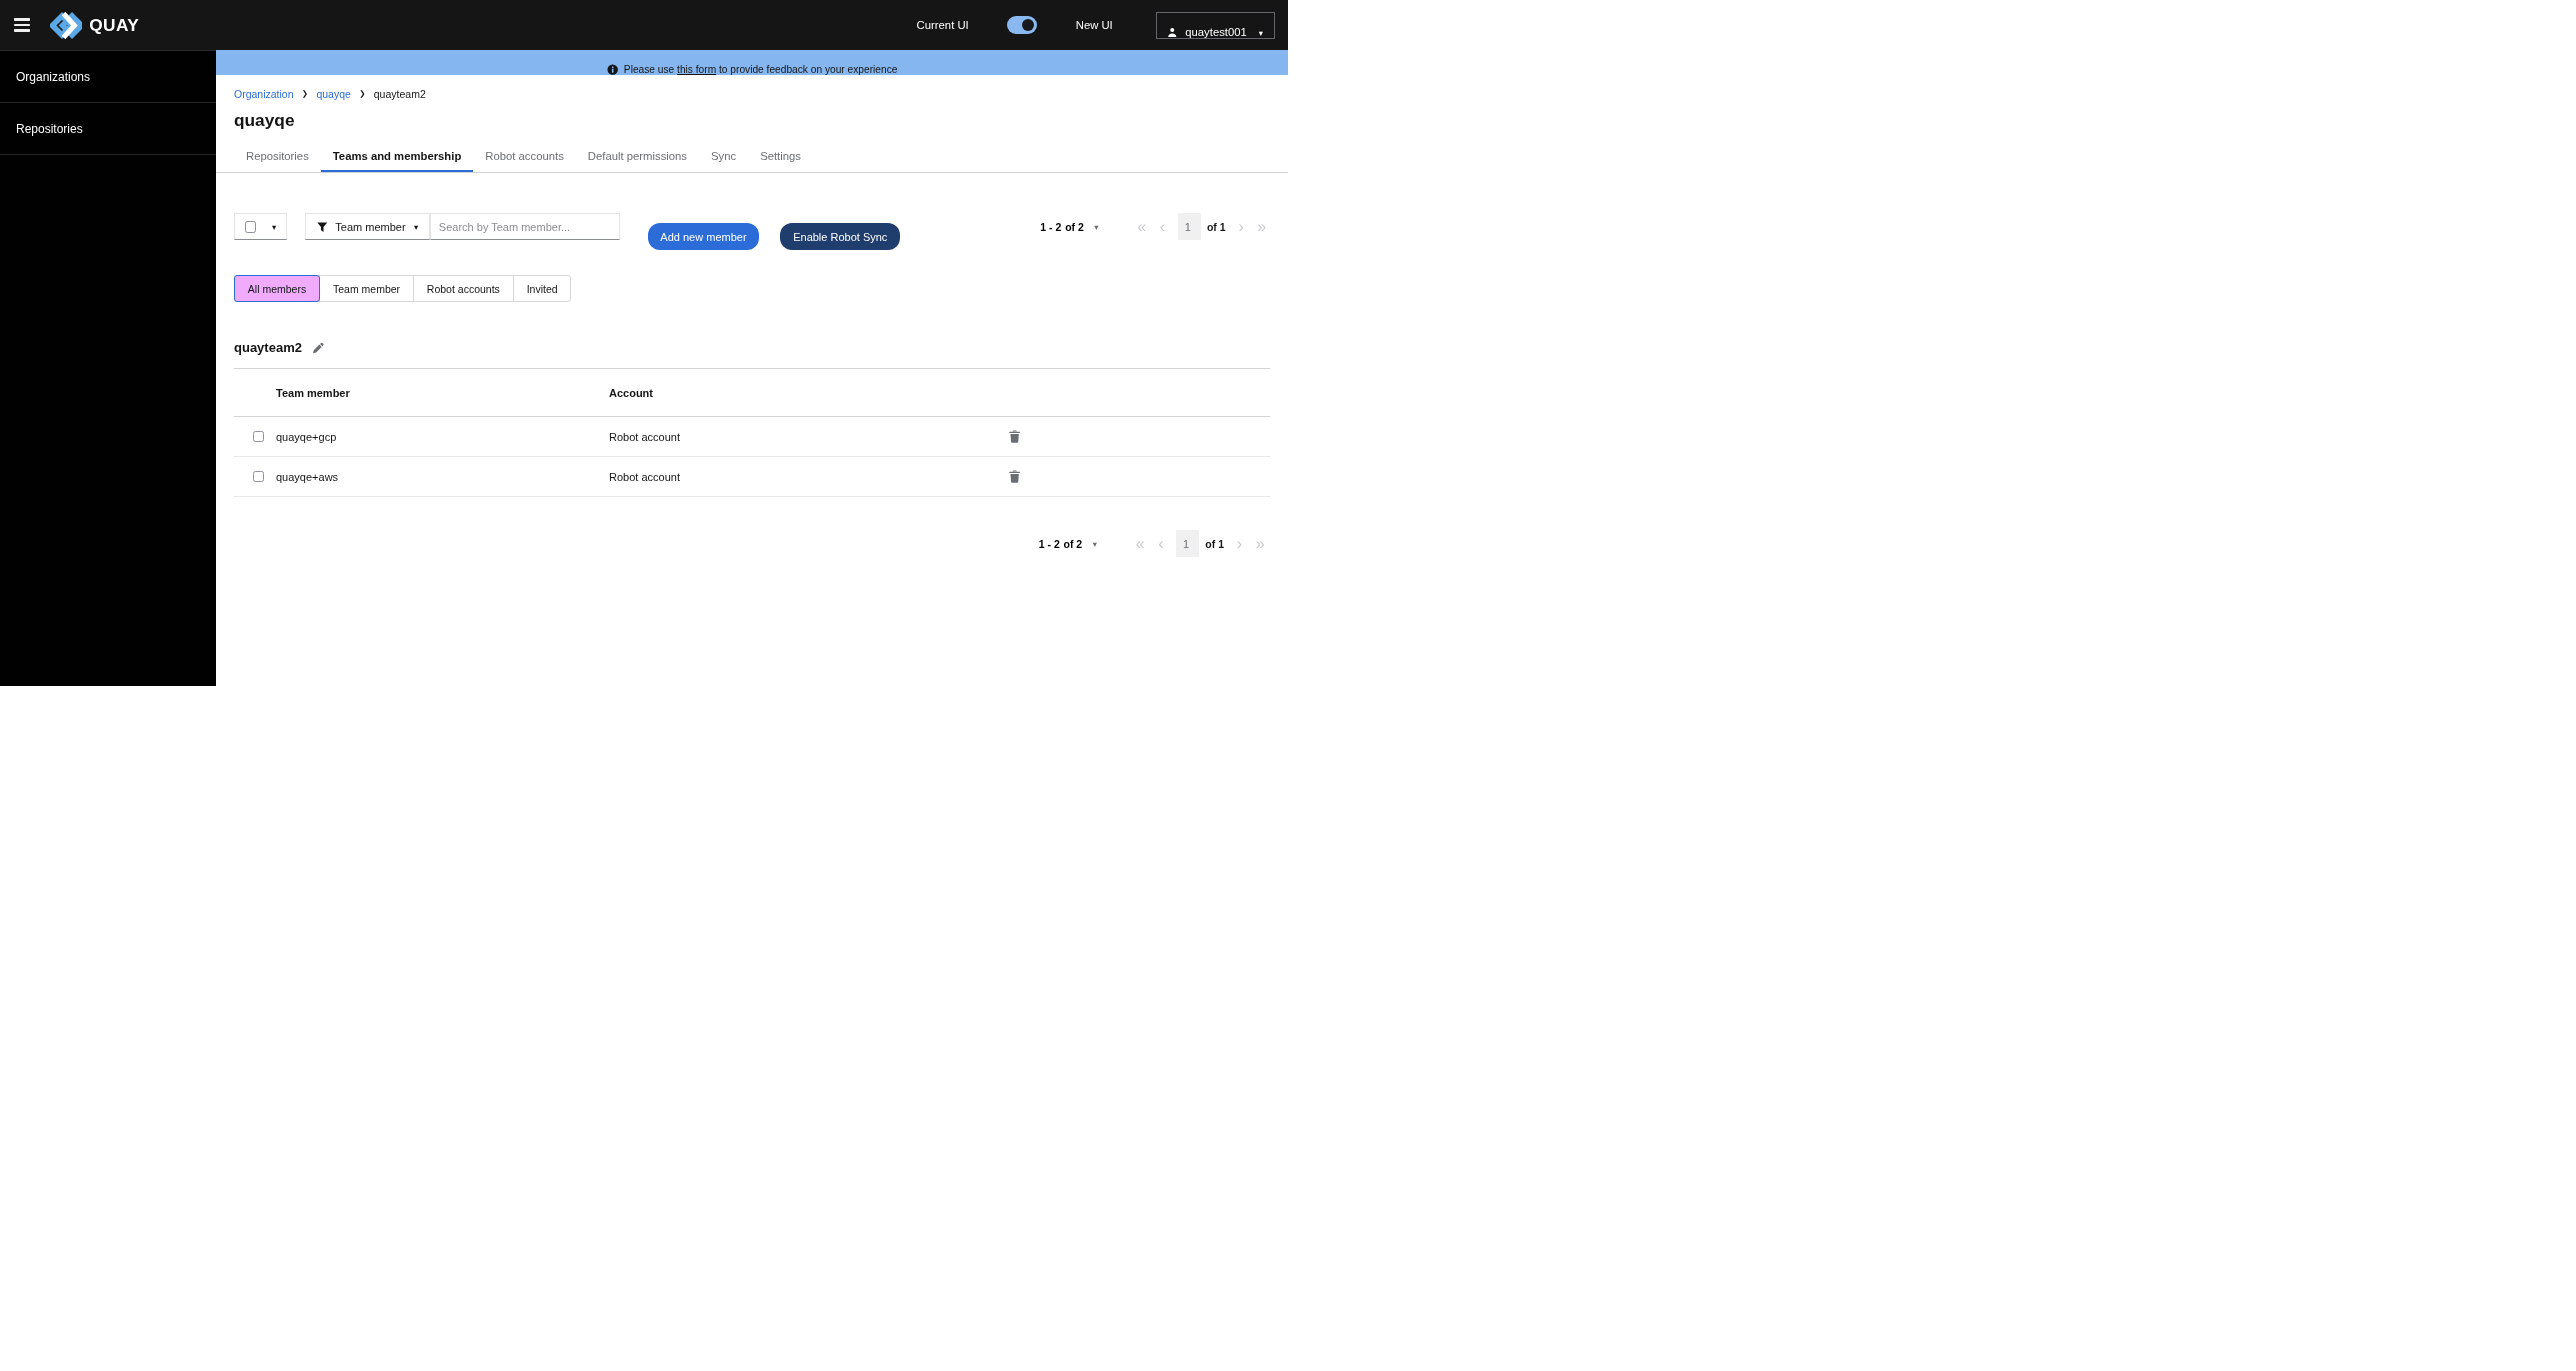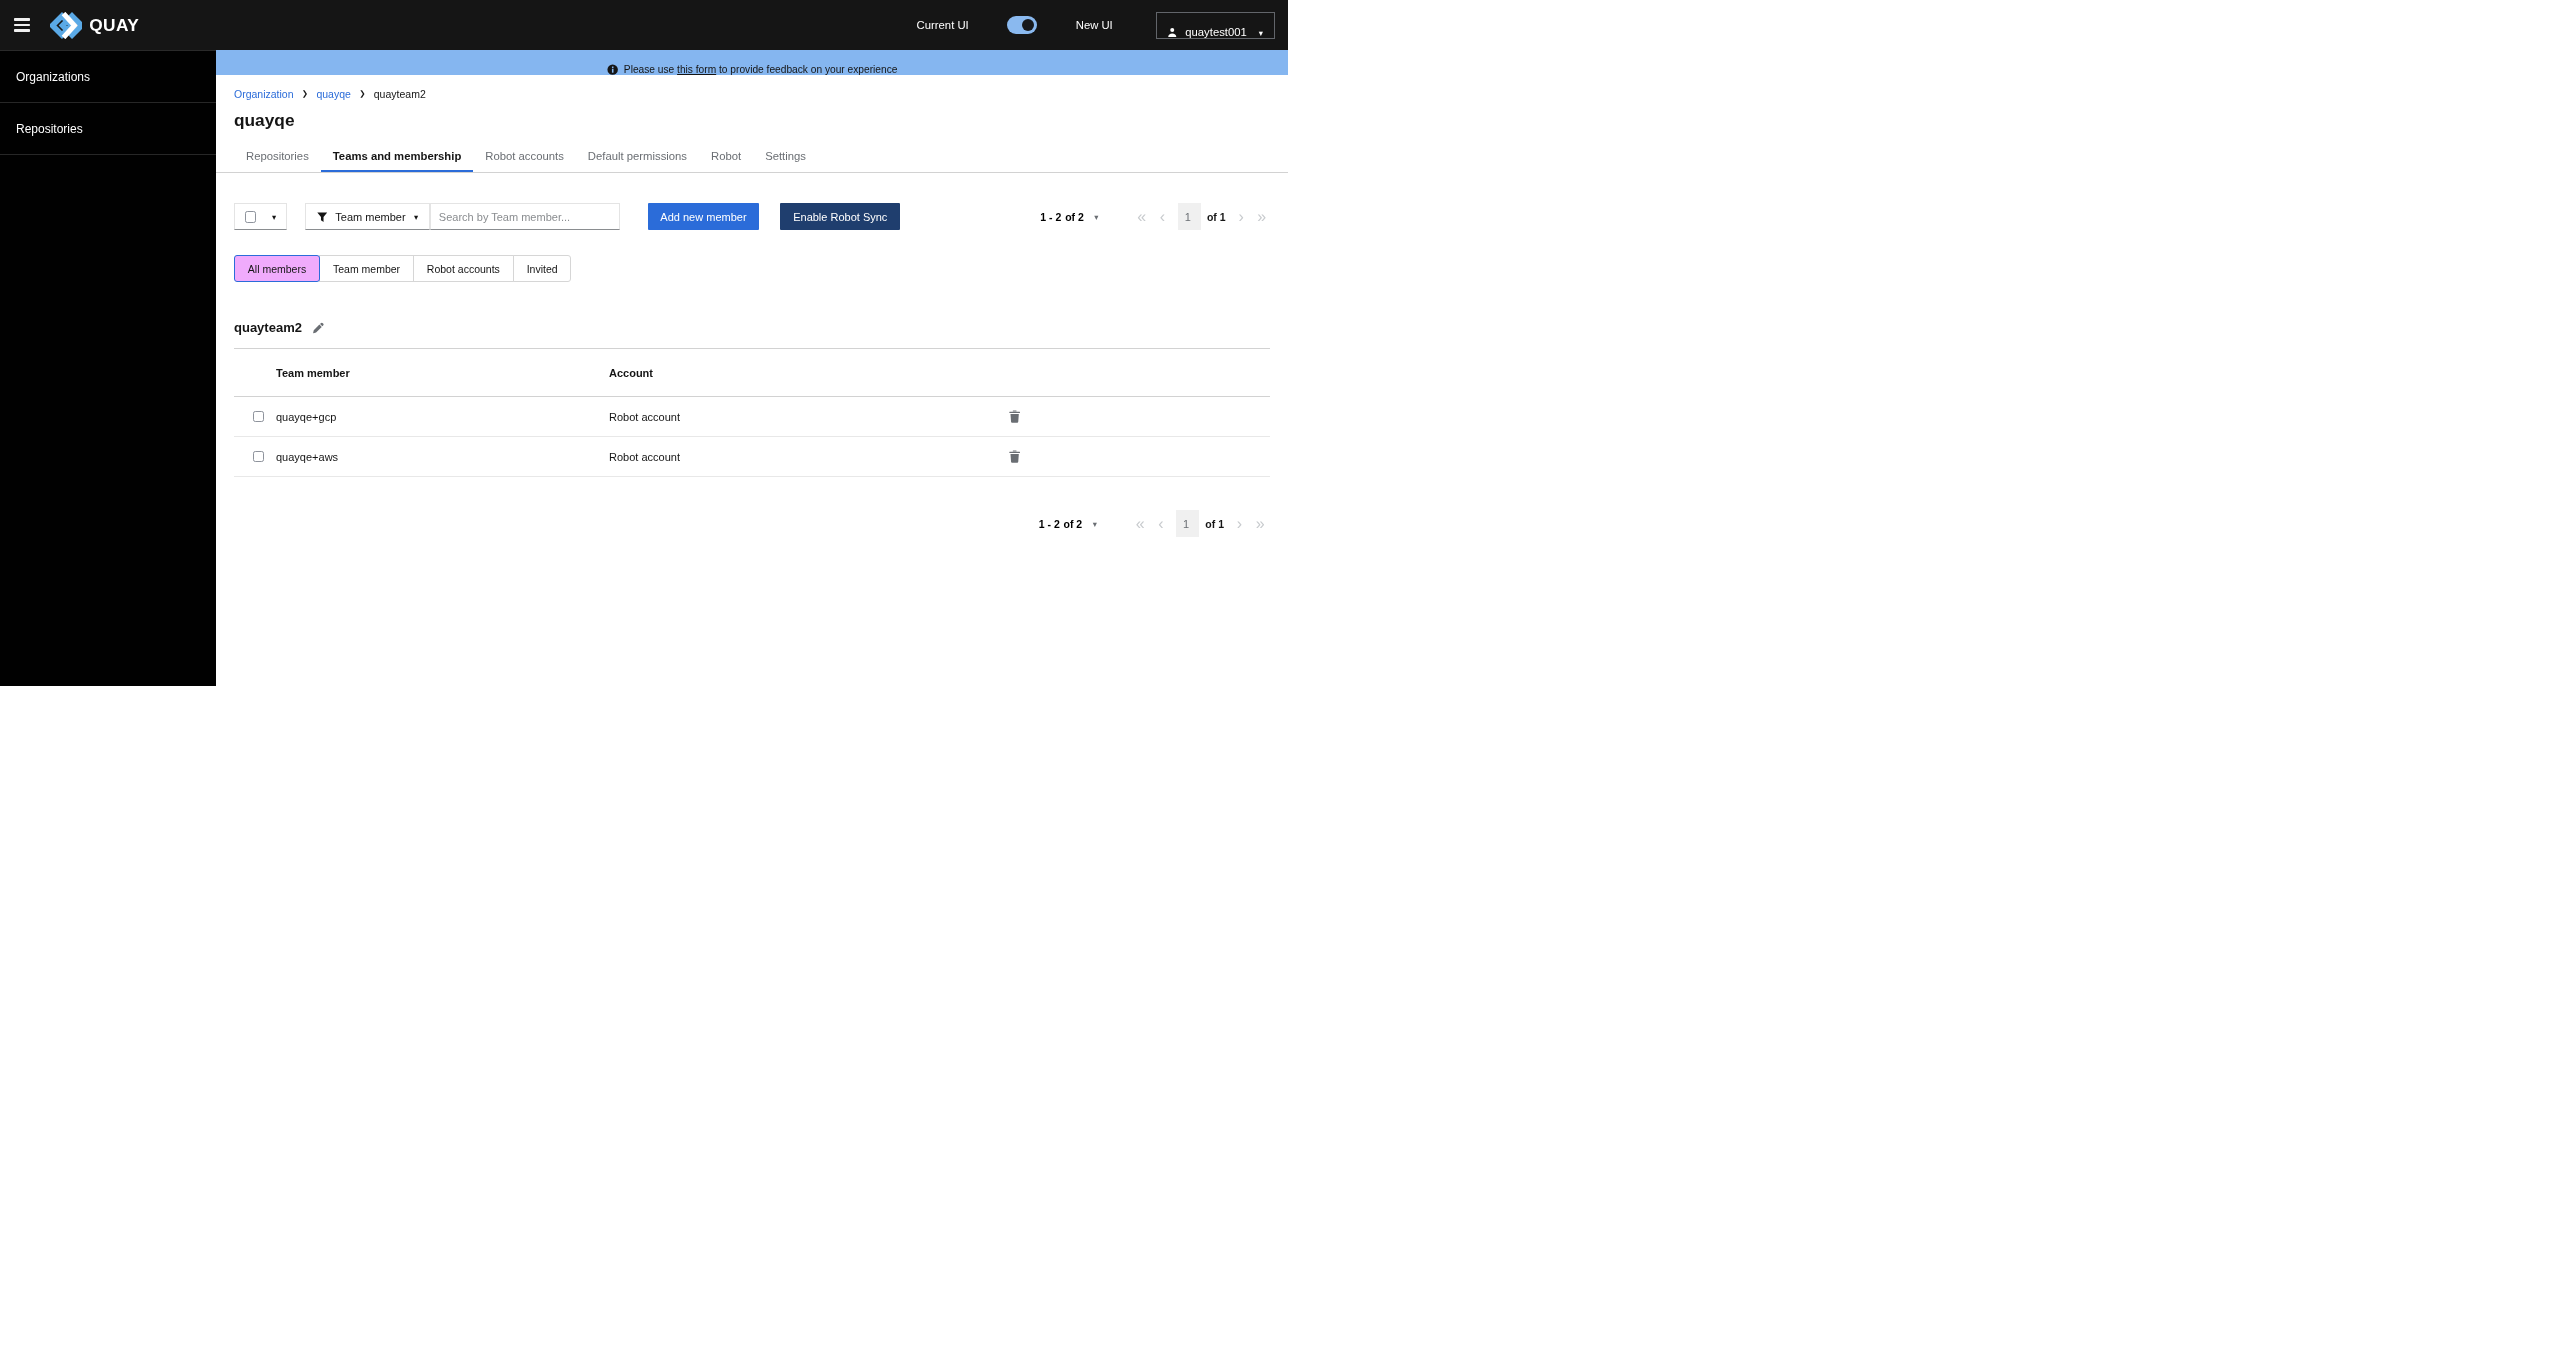--- a/index.html
+++ b/index.html
@@ -55,22 +55,22 @@
   
   .toolbar { display:flex; align-items:center; margin-top:30px; padding:0 15px 0 18px; }
   .ctl { background:#fff; border:0.8px solid #e4e4e4; border-bottom:0.8px solid #8a8d90; height:27px; }
   .bulk-select { width:53px; display:flex; align-items:center; justify-content:space-between; padding:0 9.8px; cursor:pointer; }
   .checkbox { appearance:none; -webkit-appearance:none; width:11.3px; height:11.3px; border:1.5px solid #8e939c;
     border-radius:2.3px; background:#fff; cursor:pointer; }
   .filter-dd { margin-left:18px; display:flex; align-items:center; gap:8.3px; padding:0 10.5px; font-size:11px;
     color:#151515; cursor:pointer; }
   .search-input { width:190px; padding:0 8.3px; font-size:11px; color:#151515; font-family:inherit; }
   .search-input::placeholder { color:#8a8d90; }
-  .btn { border:none; border-radius:1px; height:27px; padding:0 12.8px; font-size:11px; color:#fff;
-    cursor:pointer; font-family:inherit; }
+  .btn { border:none; border-radius:12px; height:27px; padding:0 12.8px; font-size:11px; color:#fff;
+    cursor:pointer; font-family:inherit;margin-top:20px; }
   .btn-primary { background:#2b6cd9; margin-left:28px; }
   .btn-navy { background:#1f3e6e; margin-left:21px; }
 
   
   .pagination { display:flex; align-items:center; }
   .toolbar .pagination { margin-left:auto; }
   .pag-menu { display:flex; align-items:center; background:none; border:none; font-size:10.5px; cursor:pointer;
     font-family:inherit; }
   .pag-range { font-weight:700; }
   .pag-of-items { font-weight:700; margin-left:3.8px; }
@@ -180,21 +180,21 @@
       <span class="crumb-current">quayteam2</span>
     </div>
 
     <h1 class="page-title">quayqe</h1>
 
     <div class="tabs">
       <button class="tab">Repositories</button>
       <button class="tab active">Teams and membership</button>
       <button class="tab">Robot accounts</button>
       <button class="tab">Default permissions</button>
-      <button class="tab">Robot</button>
+      <button class="tab">Sync</button>
       <button class="tab">Settings</button>
     </div>
 
     
     <div class="toolbar">
       <div class="ctl bulk-select">
         <input type="checkbox" class="checkbox" style="">
         <span class="caret" style="color:#151515;">▾</span>
       </div>
       <div class="ctl filter-dd">

